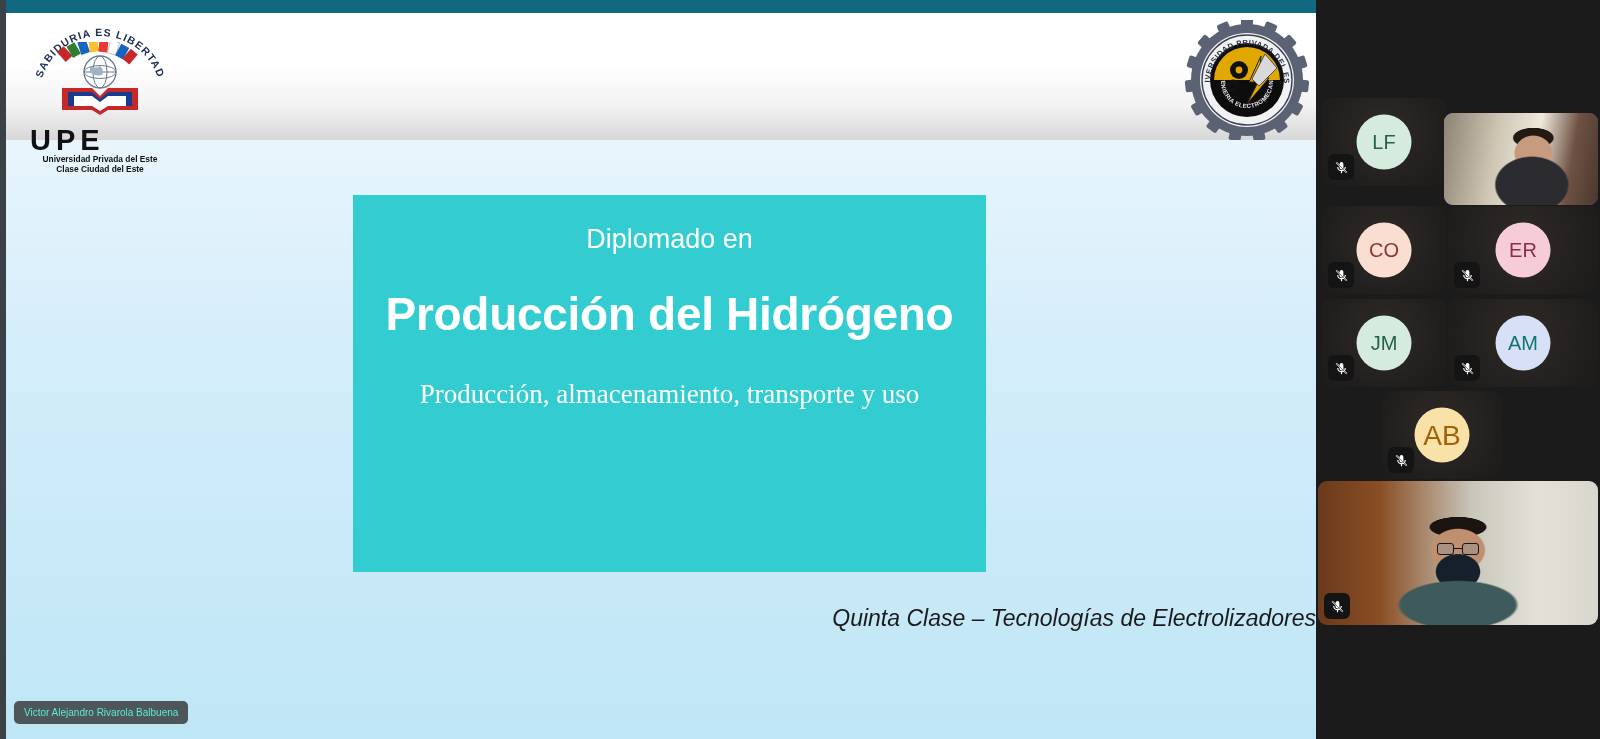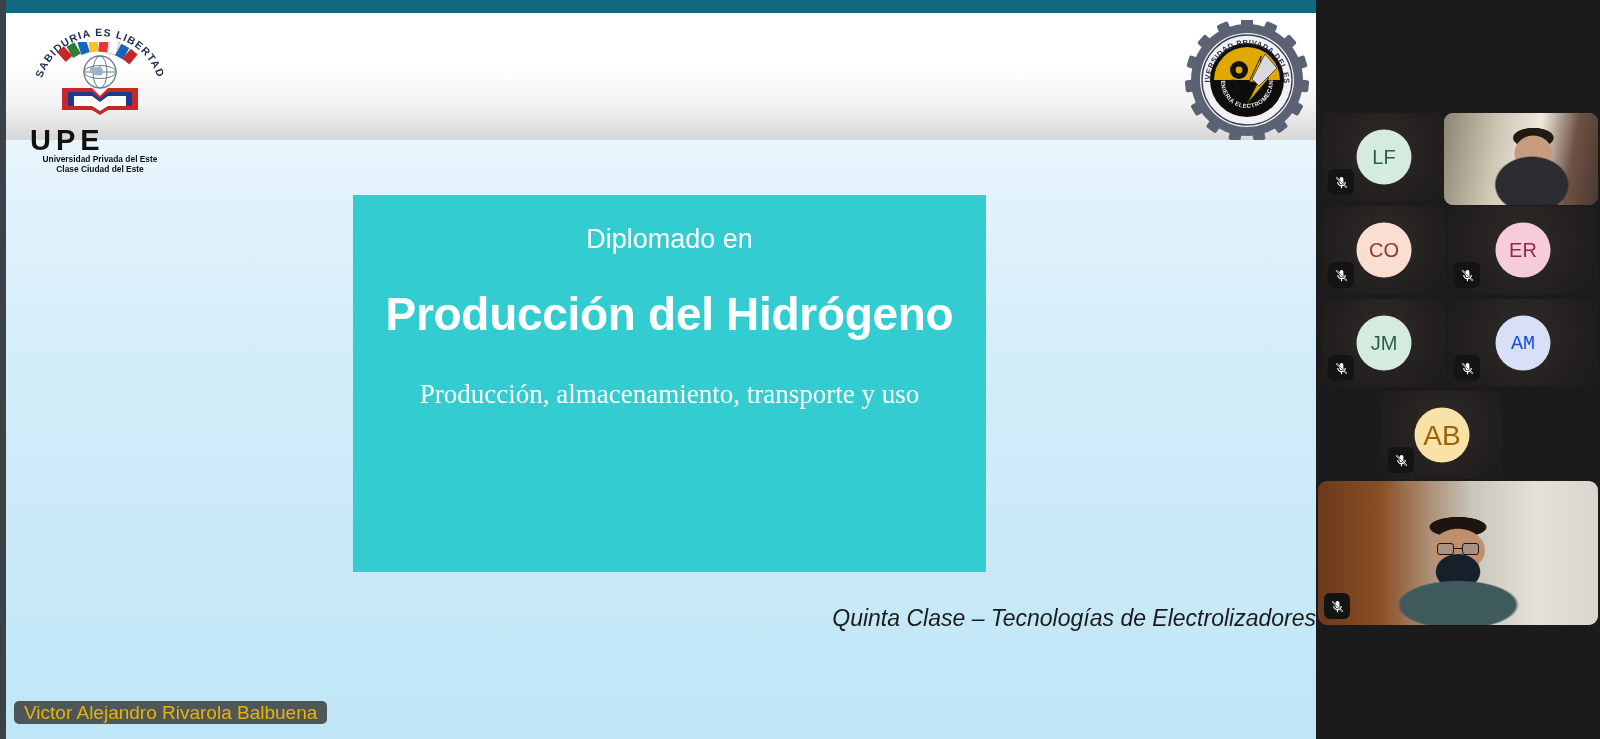--- a/index.html
+++ b/index.html
@@ -47,21 +47,21 @@
   #main-title { font-size:46px; font-weight:bold; line-height:1.2; margin-top:30px;
     color:#ffffff; letter-spacing:-0.3px; }
   #subtitle { font-size:27px; font-weight:400; line-height:1.45; margin-top:32px;
     padding:0 34px; color:#ffffff;font-family:Liberation Serif, serif; }
 
   #footer-line { position:absolute; left:0; top:605px; width:1310px; text-align:right;
     font-size:23px; font-style:italic; color:#1b1b1b; }
 
   
   #name-chip { position:absolute; left:8px; top:701px; height:23px;
-    background:#4d5659; color:#eab308; font-size:19px; line-height:23px;
+    background:#4d5659; color:#5eead4; font-size:10px; line-height:23px;
     padding:0 10px; border-radius:5px; white-space:nowrap; }
 
   
   #rail { position:absolute; left:1316px; top:0; width:284px; height:739px;
     background:#1b1b1b; }
   .tile { position:absolute; border-radius:9px; overflow:hidden; background:#222; }
   .tile.avatarTile { background:radial-gradient(circle at 50% 40%,#2e2a27 0%,#211f1e 70%,#1c1b1a 100%); }
   .tile.speaking { outline:3px solid #6f67e3; outline-offset:-3px; }
   .avatar { position:absolute; left:50%; top:50%; transform:translate(-50%,-50%);
     border-radius:50%; display:flex; align-items:center; justify-content:center;
@@ -202,21 +202,21 @@
         <div id="subtitle">Producción, almacenamiento, transporte y uso</div>
       </div>
 
       <div id="footer-line">Quinta Clase – Tecnologías de Electrolizadores</div>
 
       <div id="name-chip">Victor Alejandro Rivarola Balbuena</div>
     </div>
   </div>
 
   <div id="rail">
-      <div class="tile avatarTile" style="left: 6px; top: 113px; width: 124px; height: 88px;">
+      <div class="tile avatarTile" style="left: 6px; top: 98px; width: 124px; height: 88px;">
         <div class="avatar" style="width: 55px; height: 55px; background: rgb(212, 235, 221); color: rgb(37, 96, 74); font-size: 20px;">LF</div>
         <div class="micBadge">
           <svg viewBox="0 0 24 24">
             <path d="M12 3a3 3 0 0 1 3 3v6a3 3 0 0 1-6 0V6a3 3 0 0 1 3-3z" fill="#fff"></path>
             <path d="M6 11a6 6 0 0 0 12 0" fill="none" stroke="#fff" stroke-width="1.9"></path>
             <path d="M12 17v4" stroke="#fff" stroke-width="1.9"></path>
             <path d="M3.5 3.5 L20.5 20.5" stroke="#fff" stroke-width="2.3"></path>
             <path d="M3.5 3.5 L20.5 20.5" stroke="#111" stroke-width="0.9"></path>
           </svg>
         </div>
@@ -254,21 +254,21 @@
           <svg viewBox="0 0 24 24">
             <path d="M12 3a3 3 0 0 1 3 3v6a3 3 0 0 1-6 0V6a3 3 0 0 1 3-3z" fill="#fff"></path>
             <path d="M6 11a6 6 0 0 0 12 0" fill="none" stroke="#fff" stroke-width="1.9"></path>
             <path d="M12 17v4" stroke="#fff" stroke-width="1.9"></path>
             <path d="M3.5 3.5 L20.5 20.5" stroke="#fff" stroke-width="2.3"></path>
             <path d="M3.5 3.5 L20.5 20.5" stroke="#111" stroke-width="0.9"></path>
           </svg>
         </div>
       </div>
       <div class="tile avatarTile" style="left: 132px; top: 299px; width: 150px; height: 88px;">
-        <div class="avatar" style="width: 55px; height: 55px; background: rgb(215, 224, 247); color: #1d4ed8; font-size: 20px; font-family: Liberation Mono, monospace;">AM</div>
+        <div class="avatar" style="width: 55px; height: 55px; background: rgb(215, 224, 247); color: #0f766e; font-size: 20px;">AM</div>
         <div class="micBadge">
           <svg viewBox="0 0 24 24">
             <path d="M12 3a3 3 0 0 1 3 3v6a3 3 0 0 1-6 0V6a3 3 0 0 1 3-3z" fill="#fff"></path>
             <path d="M6 11a6 6 0 0 0 12 0" fill="none" stroke="#fff" stroke-width="1.9"></path>
             <path d="M12 17v4" stroke="#fff" stroke-width="1.9"></path>
             <path d="M3.5 3.5 L20.5 20.5" stroke="#fff" stroke-width="2.3"></path>
             <path d="M3.5 3.5 L20.5 20.5" stroke="#111" stroke-width="0.9"></path>
           </svg>
         </div>
       </div>

